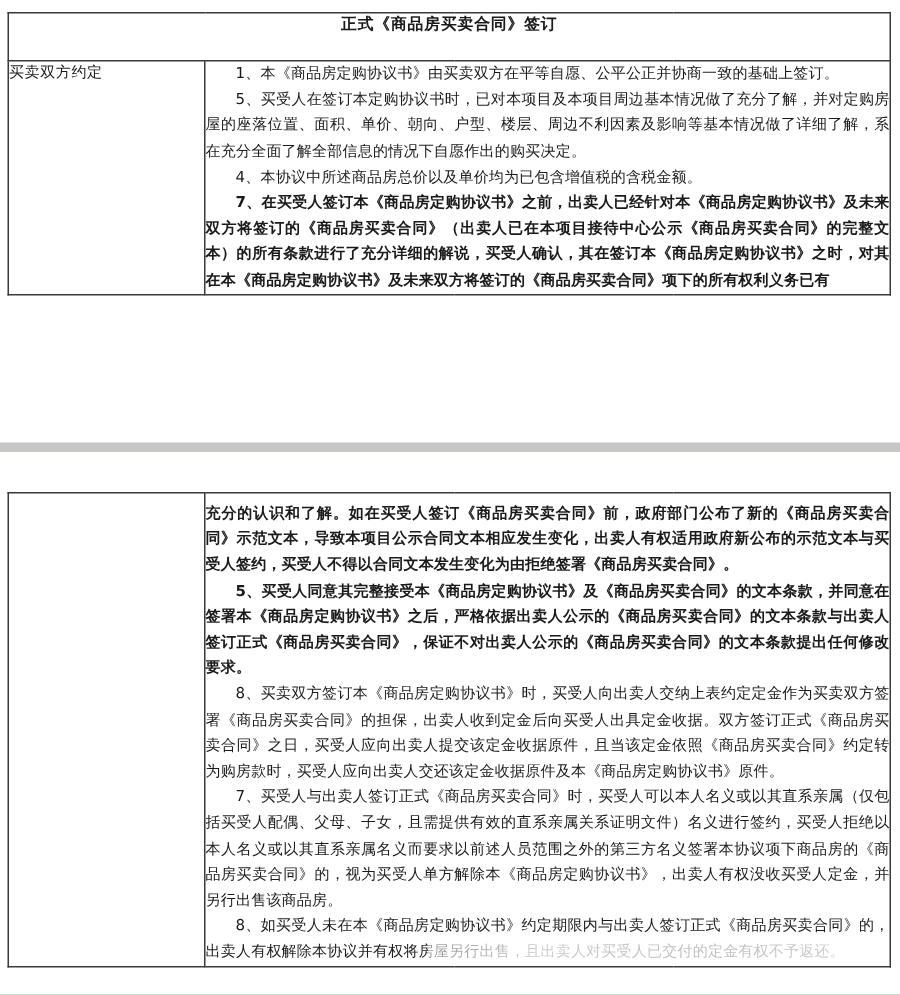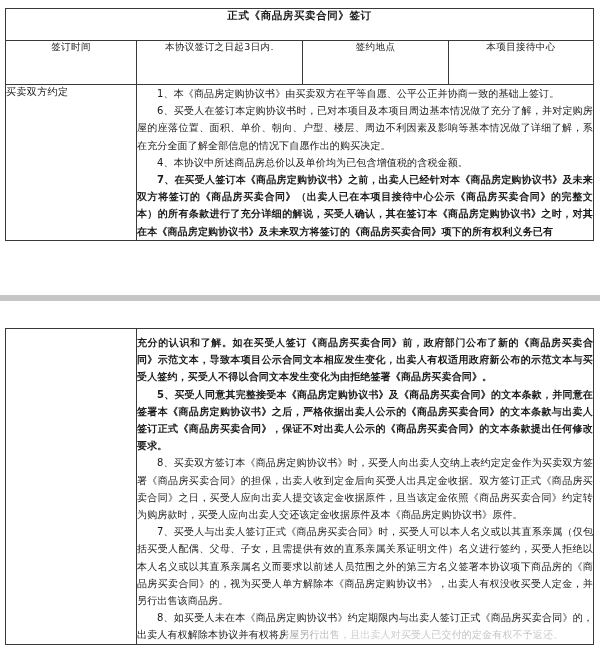--- a/index.html
+++ b/index.html
@@ -141,30 +141,24 @@
         <col class="col-a">
           <col class="col-b">
           <col class="col-c">
           <col class="col-d">
       </colgroup>
       <tbody>
         <tr>
           <td class="title-cell" colspan="4">正式《商品房买卖合同》签订</td>
         </tr>
         <tr>
-          <td class="hdr-cell">签订时间</td>
-          <td class="hdr-cell">本协议签订之日起3日内.</td>
-          <td class="hdr-cell">签约地点</td>
-          <td class="hdr-cell">本项目接待中心</td>
-        </tr>
-        <tr>
           <td class="label-cell">买卖双方约定</td>
           <td class="body-cell" colspan="3">
             <p class="para">1、本《商品房定购协议书》由买卖双方在平等自愿、公平公正并协商一致的基础上签订。</p>
-            <p class="para">6、买受人在签订本定购协议书时，已对本项目及本项目周边基本情况做了充分了解，并对定购房屋的座落位置、面积、单价、朝向、户型、楼层、周边不利因素及影响等基本情况做了详细了解，系在充分全面了解全部信息的情况下自愿作出的购买决定。</p>
+            <p class="para">5、买受人在签订本定购协议书时，已对本项目及本项目周边基本情况做了充分了解，并对定购房屋的座落位置、面积、单价、朝向、户型、楼层、周边不利因素及影响等基本情况做了详细了解，系在充分全面了解全部信息的情况下自愿作出的购买决定。</p>
             <p class="para">4、本协议中所述商品房总价以及单价均为已包含增值税的含税金额。</p>
             <p class="para bold">7、在买受人签订本《商品房定购协议书》之前，出卖人已经针对本《商品房定购协议书》及未来双方将签订的《商品房买卖合同》（出卖人已在本项目接待中心公示《商品房买卖合同》的完整文本）的所有条款进行了充分详细的解说，买受人确认，其在签订本《商品房定购协议书》之时，对其在本《商品房定购协议书》及未来双方将签订的《商品房买卖合同》项下的所有权利义务已有</p>
           </td>
         </tr>
       </tbody>
     </table>
   </div>
 
   <div class="page-gap"></div>
 

